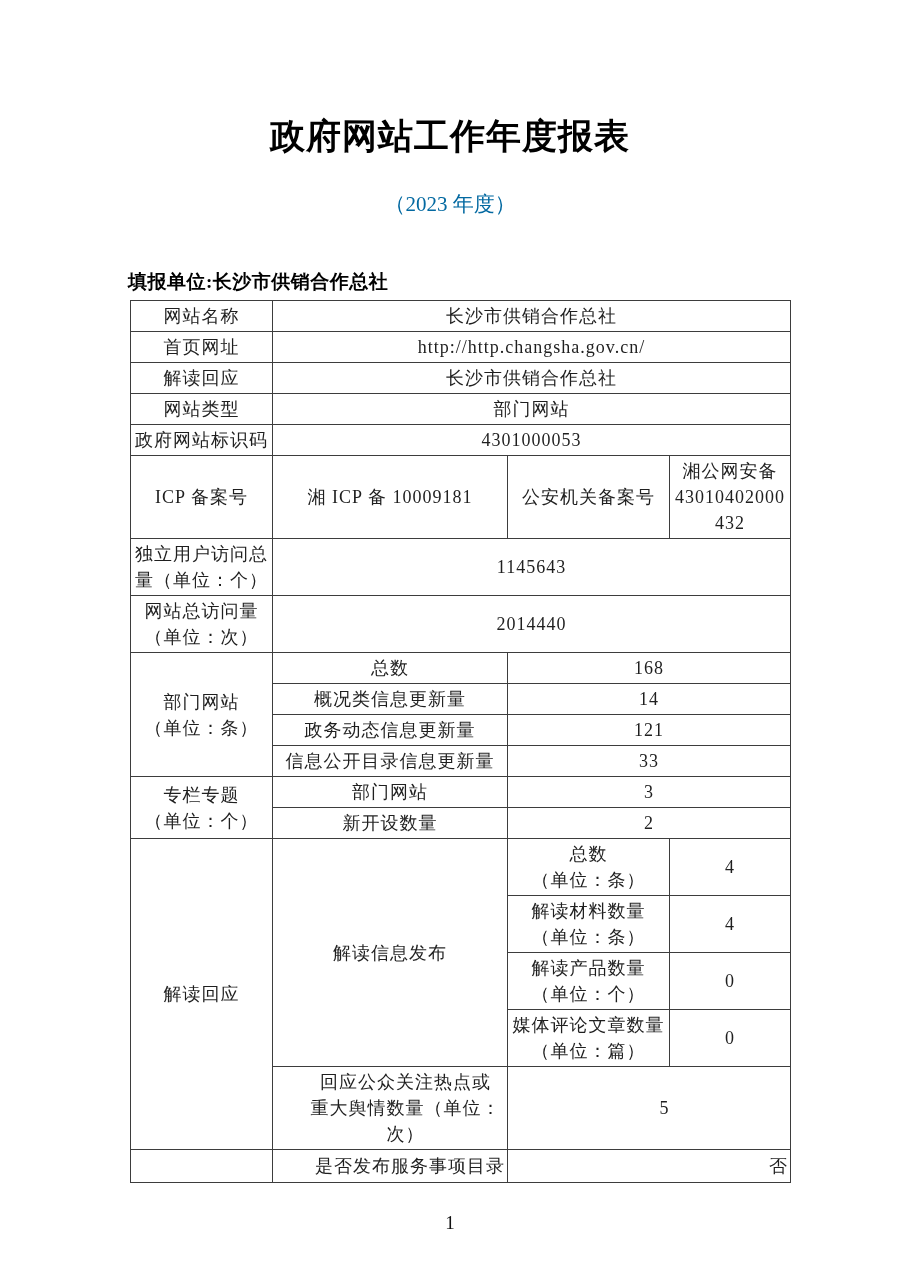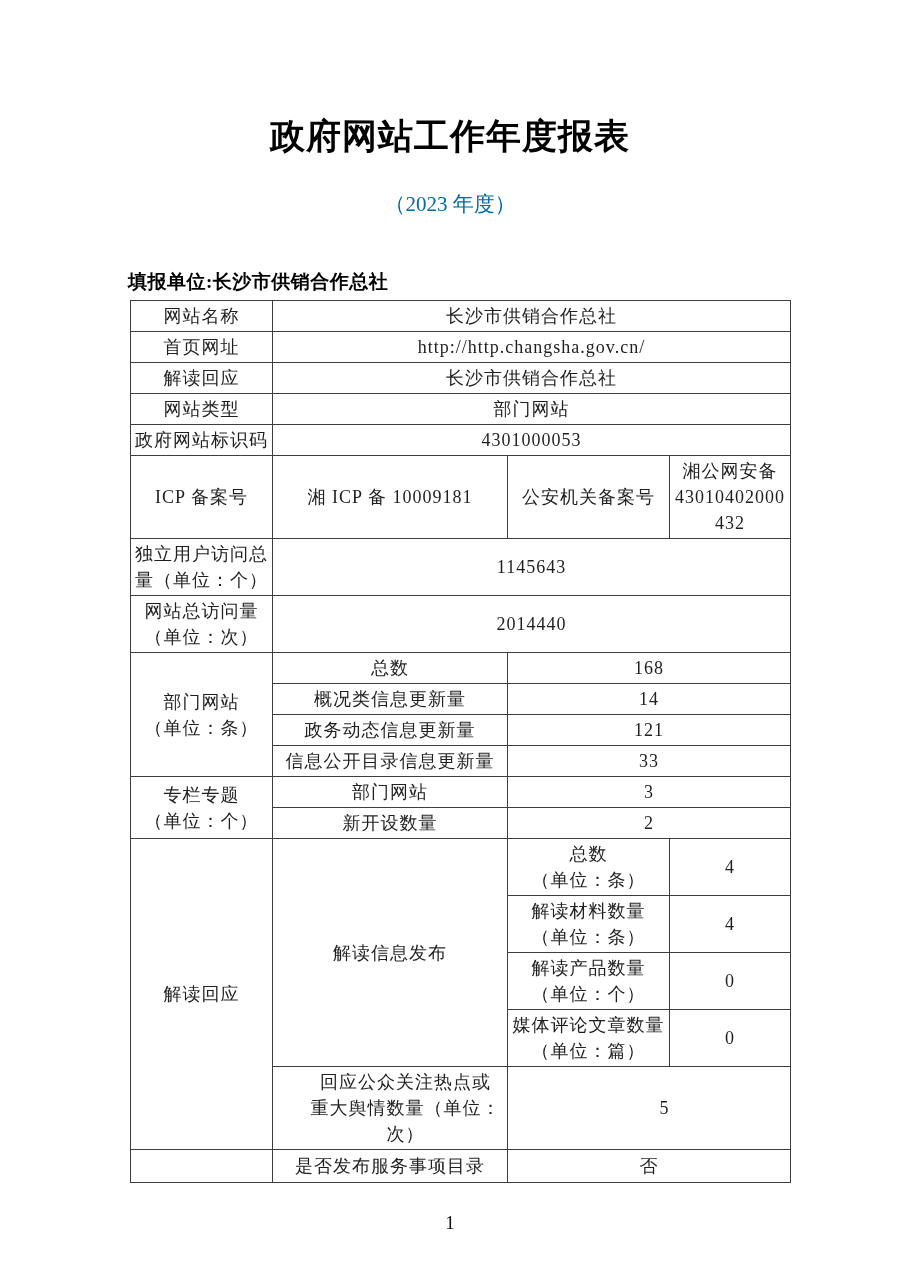--- a/index.html
+++ b/index.html
@@ -58,21 +58,21 @@
     padding: 2px 2px;
     white-space: pre-line;
     color: #1f1f1f;
     margin-left: 11px;
   }
   tr.h31 td { height: 31px; }
   tr.h82 td { height: 82px; }
   tr.h55 td { height: 55px; }
   tr.h52 td { height: 52px; }
   tr.h73 td { height: 73px; padding-left: 33px; }
-  tr.h33 td { height: 33px; }
+  tr.h33 td { height: 33px; text-align: right; }
   td.hotspot { line-height: 23px; }
   .pageno {
     margin-top: 28px;
     text-align: center;
     font-size: 19px;
     line-height: 24px;
     color: #111111;
   }
 </style>
 </head>

